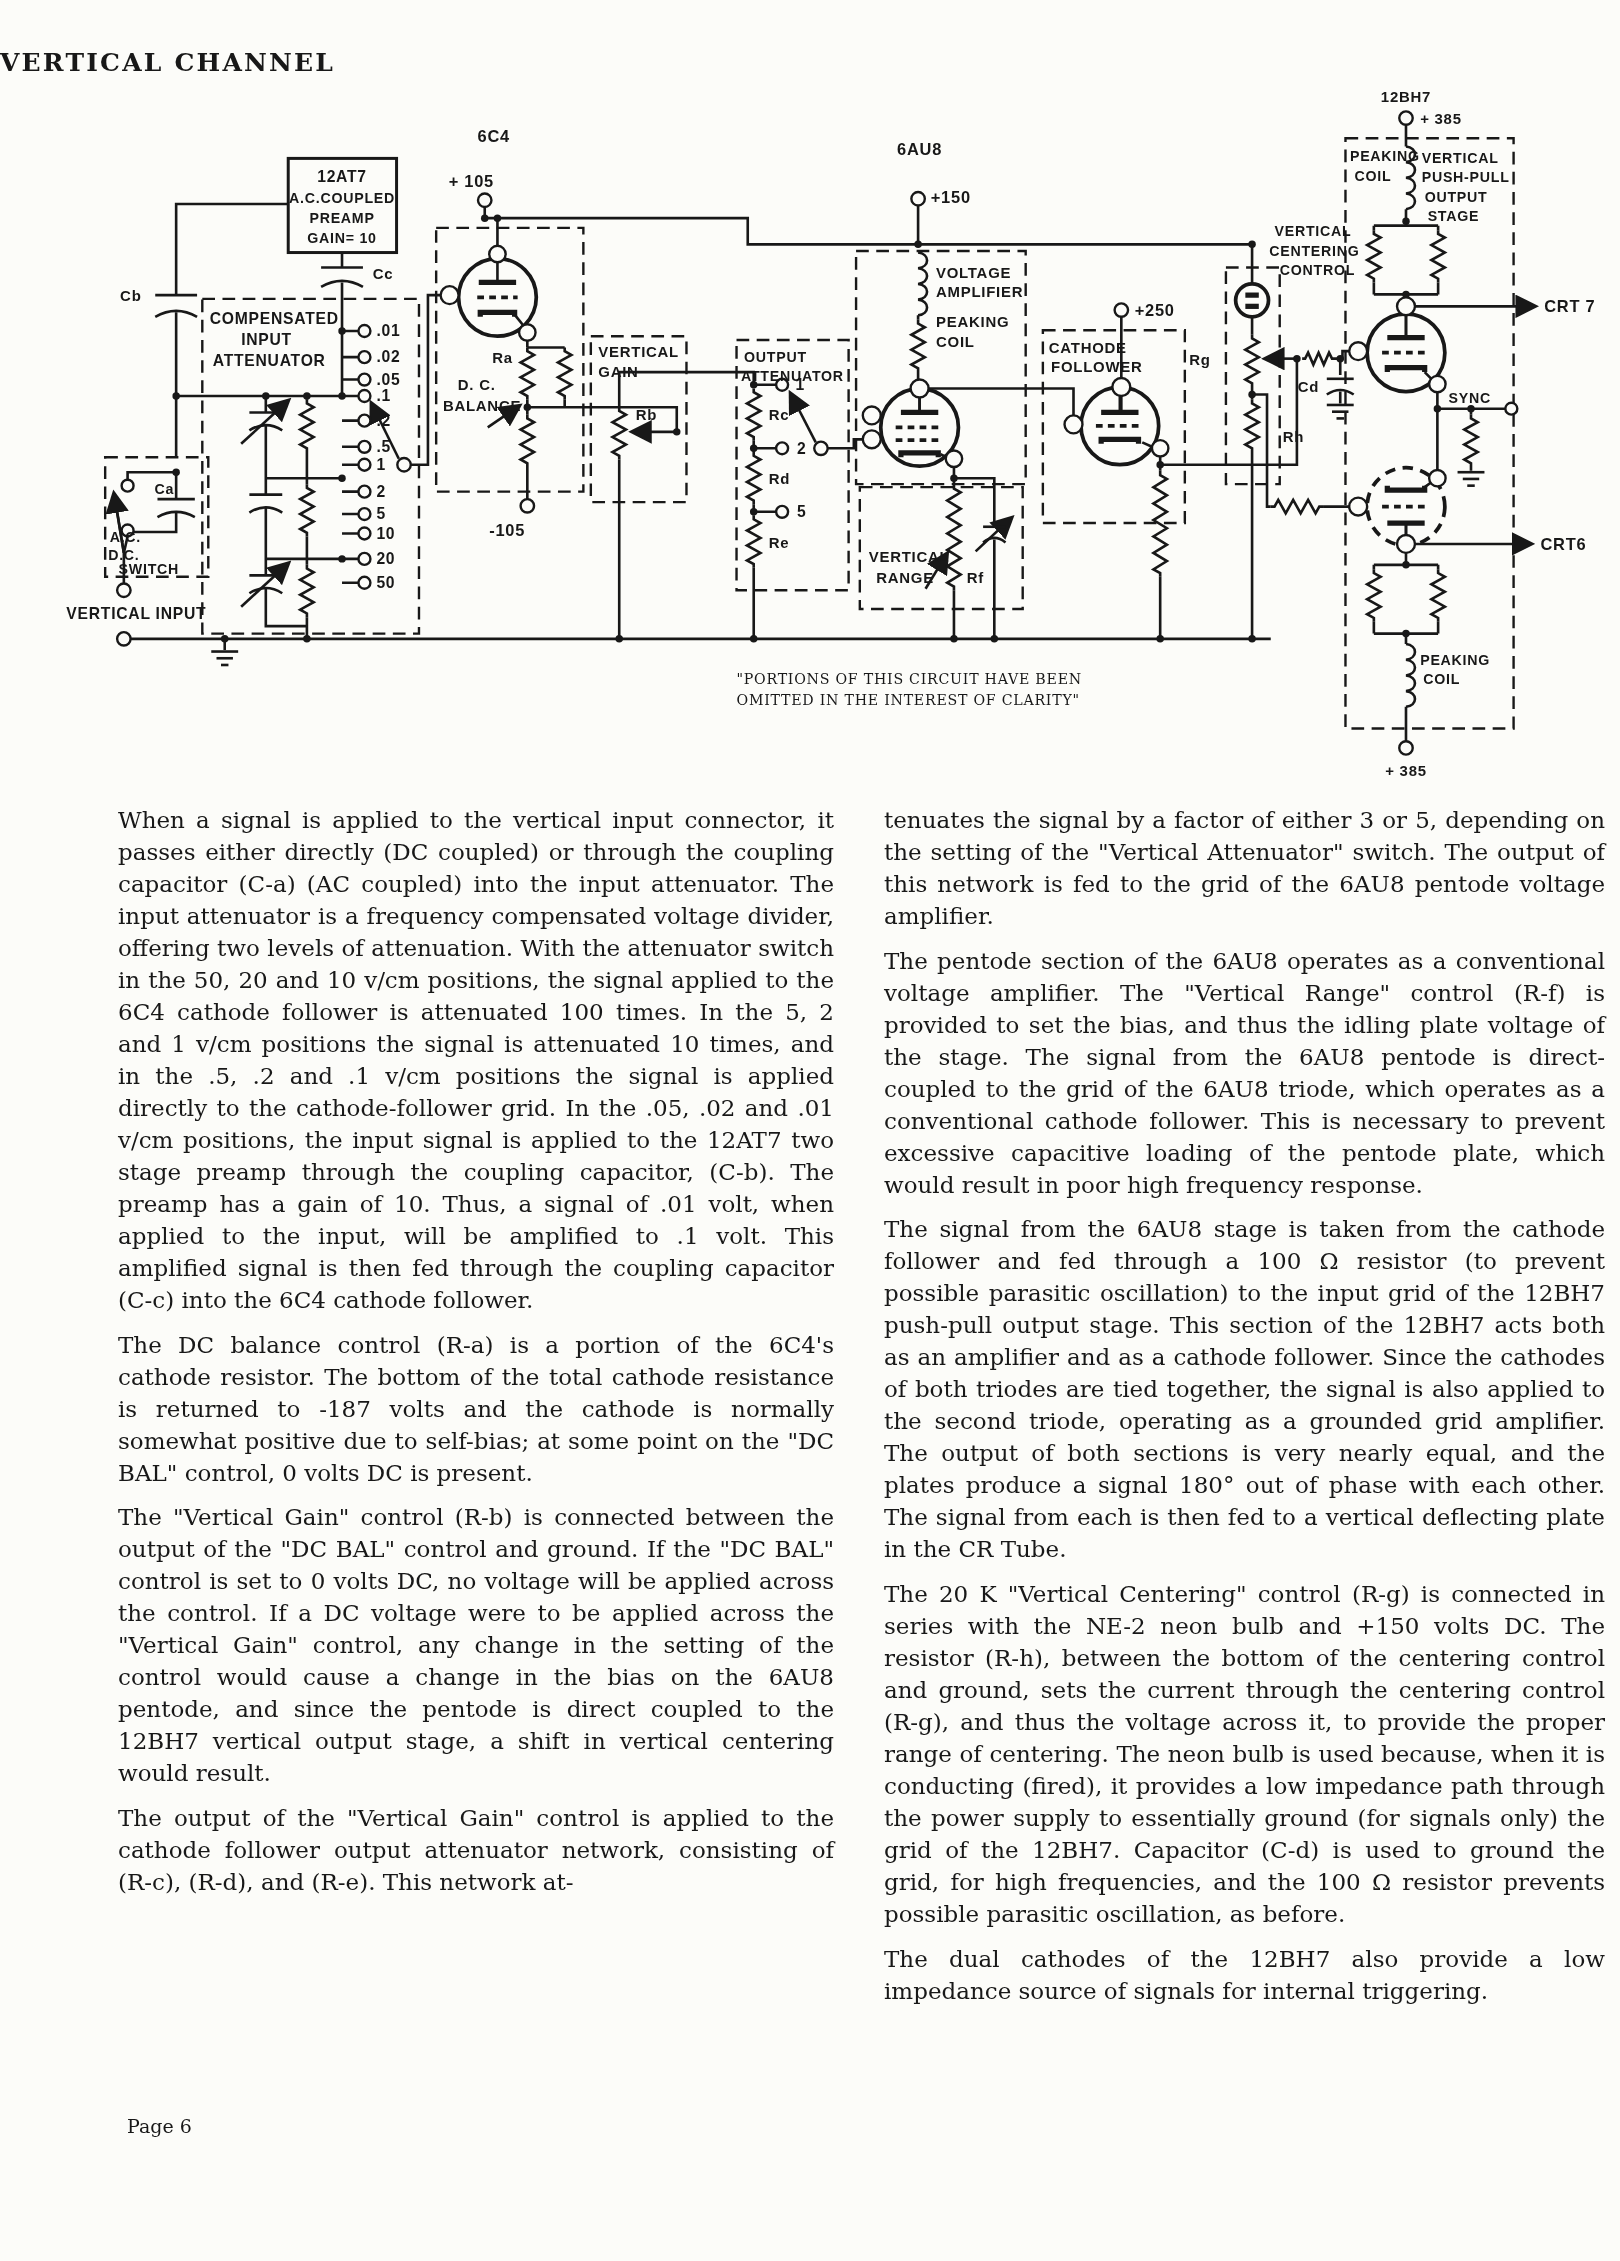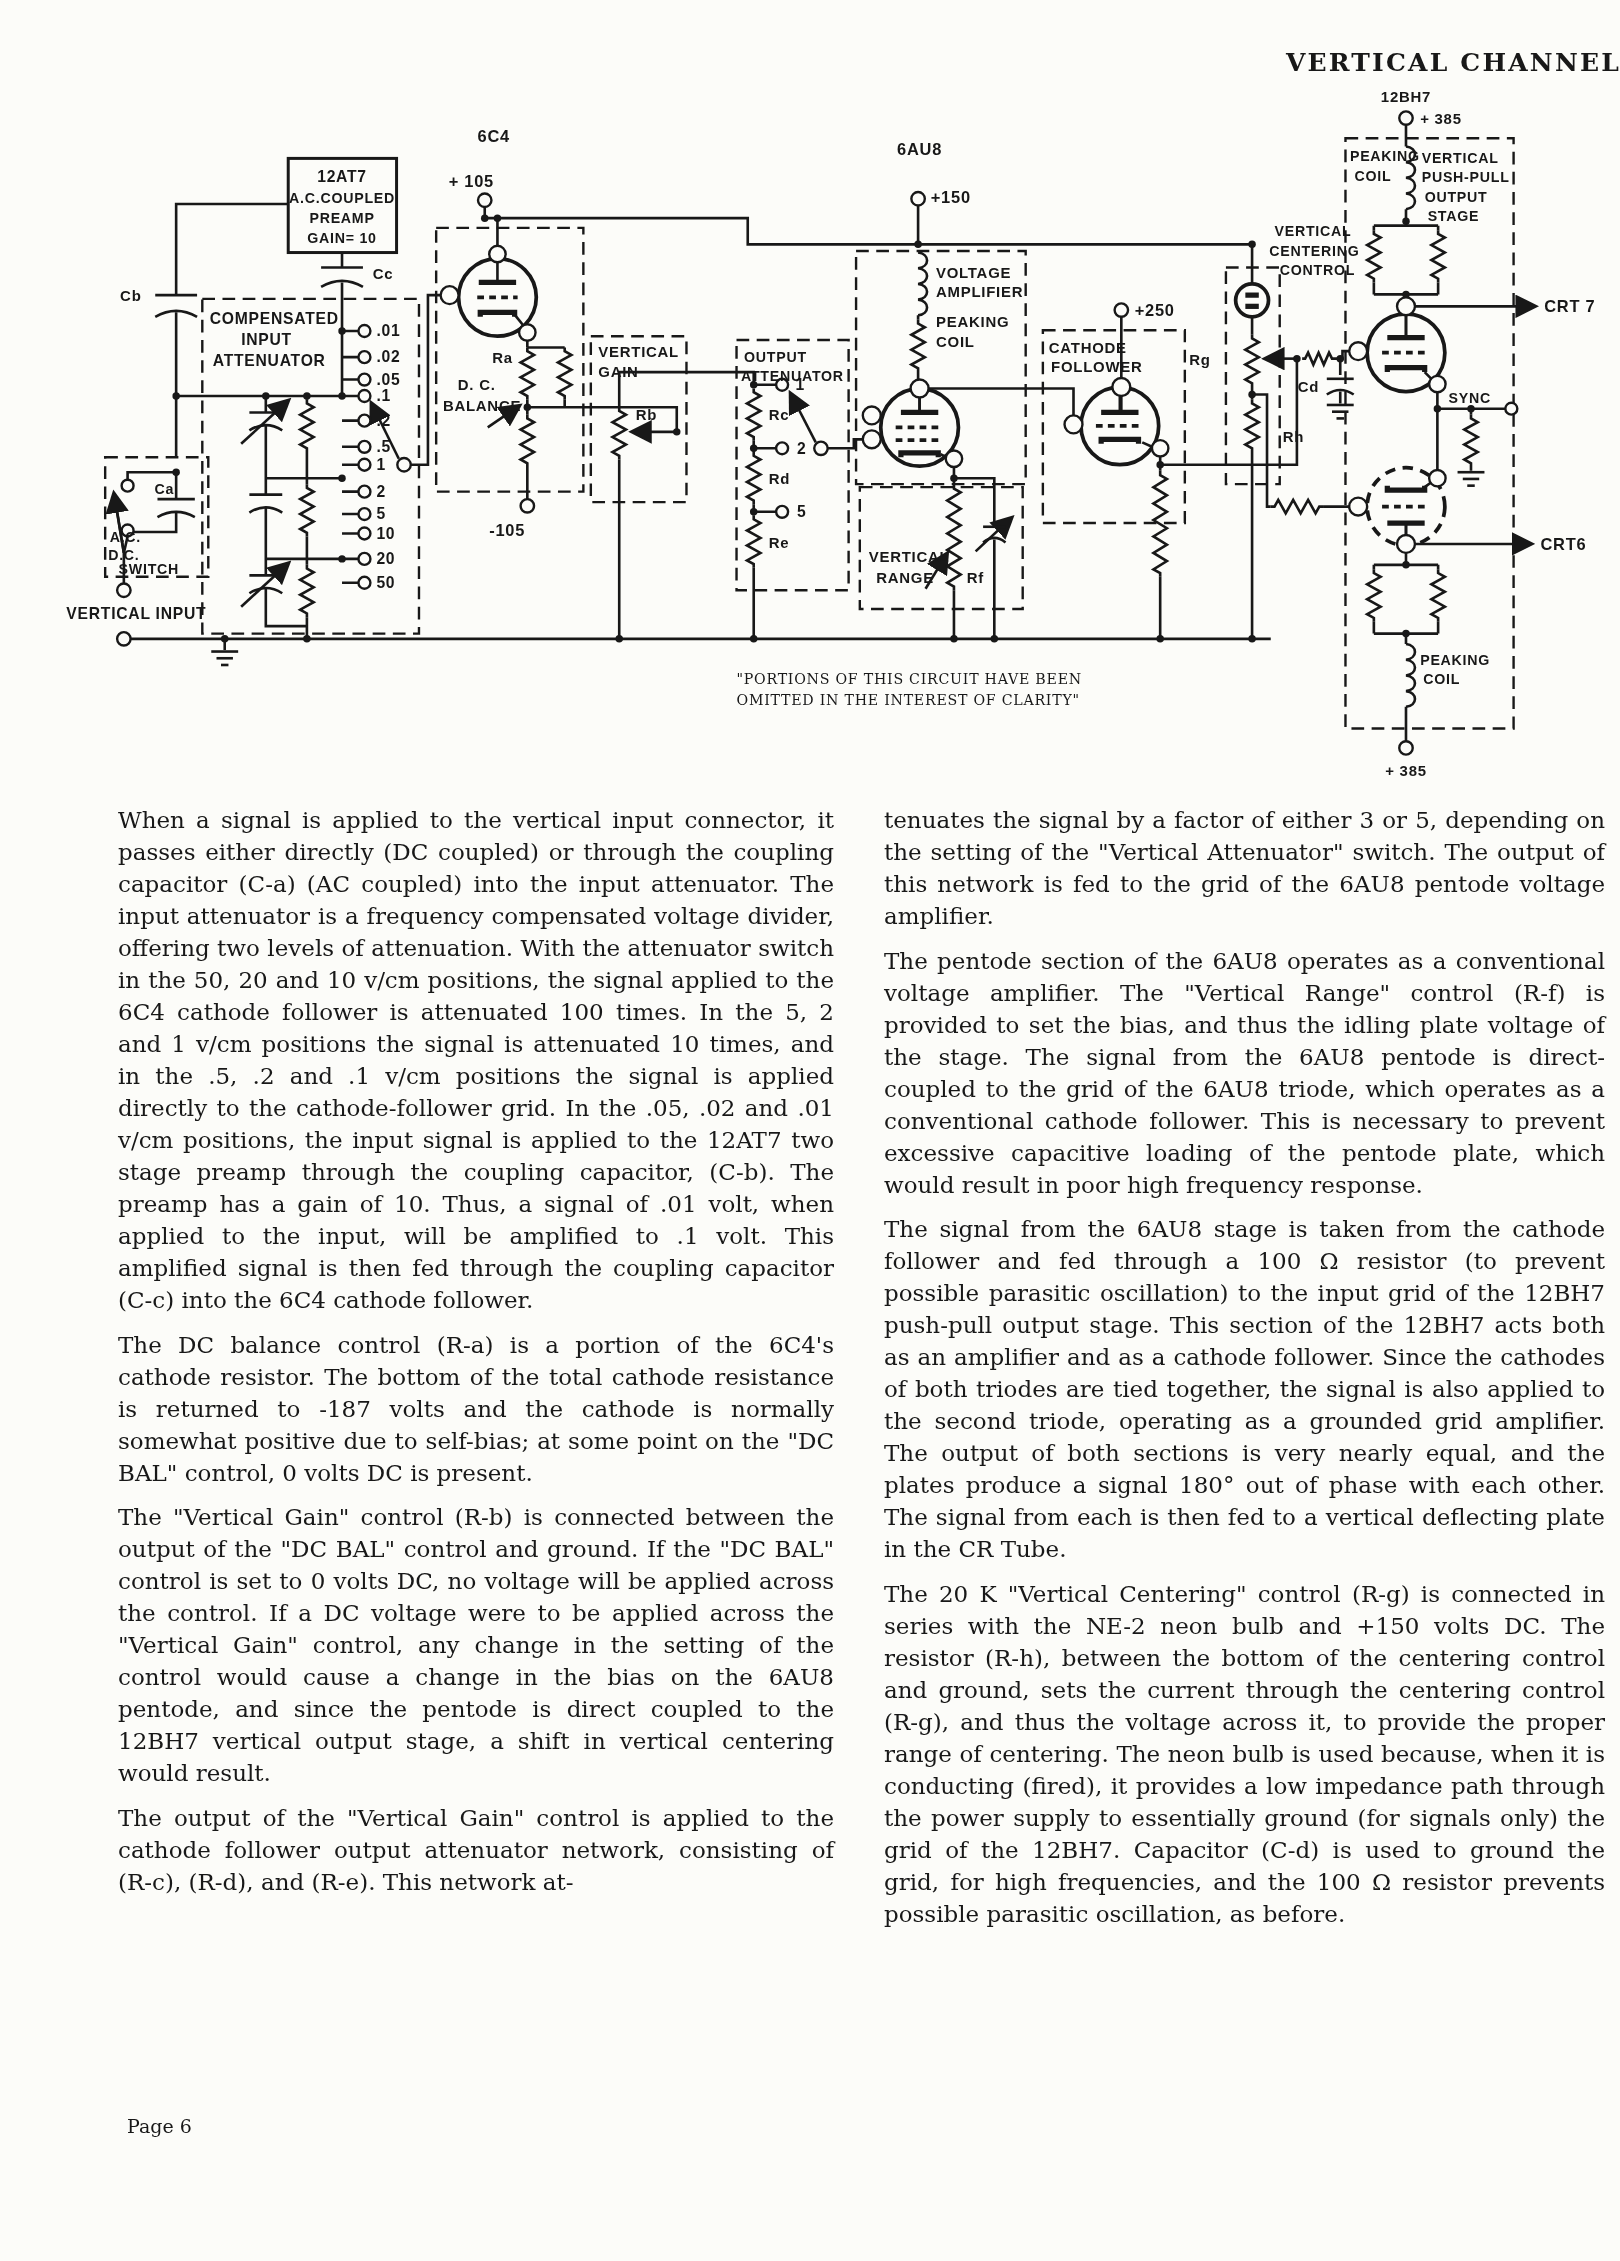--- a/index.html
+++ b/index.html
@@ -1,17 +1,17 @@
 <!DOCTYPE html>
 <html style="font-size:12px"><head>
 <meta charset="utf-8">
 <style>
   html,body{margin:0;padding:0;background:#d8d8d4;}
   .page{position:relative;width:1621px;height:2261px;background:#fcfcf9;font-family:"DejaVu Serif",serif;color:#181818;overflow:hidden;}
-  .title{position:absolute;top:48px;left:0;width:100%;text-align:right;font-size:25px;font-weight:bold;letter-spacing:2.2px;}
+  .title{position:absolute;top:48px;left:0;width:100%;text-align:left;font-size:25px;font-weight:bold;letter-spacing:2.2px;}
   svg.schem{position:absolute;top:0;left:0;}
   .col{position:absolute;top:804px;text-align:justify;font-size:23px;line-height:32px;}
   .col p{margin:0 0 12.7px 0;}
   .col-left{left:118px;width:716px;}
   .col-right{left:884px;width:721px;}
   .pageno{position:absolute;left:127px;top:2115px;font-size:19px;}
   
   .w{stroke:#181818;stroke-width:3.5;fill:none;}
   .bx{stroke:#181818;stroke-width:3.2;fill:none;stroke-dasharray:17 10;}
   .sb{stroke:#181818;stroke-width:4;fill:none;}
@@ -444,18 +444,19 @@
     <p>The DC balance control (R-a) is a portion of the 6C4's cathode resistor. The bottom of the total cathode resistance is returned to -187 volts and the cathode is normally somewhat positive due to self-bias; at some point on the "DC BAL" control, 0 volts DC is present.</p>
     <p>The "Vertical Gain" control (R-b) is connected between the output of the "DC BAL" control and ground. If the "DC BAL" control is set to 0 volts DC, no voltage will be applied across the control. If a DC voltage were to be applied across the "Vertical Gain" control, any change in the setting of the control would cause a change in the bias on the 6AU8 pentode, and since the pentode is direct coupled to the 12BH7 vertical output stage, a shift in vertical centering would result.</p>
     <p>The output of the "Vertical Gain" control is applied to the cathode follower output attenuator network, consisting of (R-c), (R-d), and (R-e). This network at-</p>
   </div>
 
   <div class="col col-right">
     <p>tenuates the signal by a factor of either 3 or 5, depending on the setting of the "Vertical Attenuator" switch. The output of this network is fed to the grid of the 6AU8 pentode voltage amplifier.</p>
     <p>The pentode section of the 6AU8 operates as a conventional voltage amplifier. The "Vertical Range" control (R-f) is provided to set the bias, and thus the idling plate voltage of the stage. The signal from the 6AU8 pentode is direct-coupled to the grid of the 6AU8 triode, which operates as a conventional cathode follower. This is necessary to prevent excessive capacitive loading of the pentode plate, which would result in poor high frequency response.</p>
     <p>The signal from the 6AU8 stage is taken from the cathode follower and fed through a 100 Ω resistor (to prevent possible parasitic oscillation) to the input grid of the 12BH7 push-pull output stage. This section of the 12BH7 acts both as an amplifier and as a cathode follower. Since the cathodes of both triodes are tied together, the signal is also applied to the second triode, operating as a grounded grid amplifier. The output of both sections is very nearly equal, and the plates produce a signal 180° out of phase with each other. The signal from each is then fed to a vertical deflecting plate in the CR Tube.</p>
     <p>The 20 K "Vertical Centering" control (R-g) is connected in series with the NE-2 neon bulb and +150 volts DC. The resistor (R-h), between the bottom of the centering control and ground, sets the current through the centering control (R-g), and thus the voltage across it, to provide the proper range of centering. The neon bulb is used because, when it is conducting (fired), it provides a low impedance path through the power supply to essentially ground (for signals only) the grid of the 12BH7. Capacitor (C-d) is used to ground the grid, for high frequencies, and the 100 Ω resistor prevents possible parasitic oscillation, as before.</p>
+    <p>The dual cathodes of the 12BH7 also provide a low impedance source of signals for internal triggering.</p>
   </div>
 
   <div class="pageno">Page 6</div>
 
 </div>
 
 
 </body></html>

